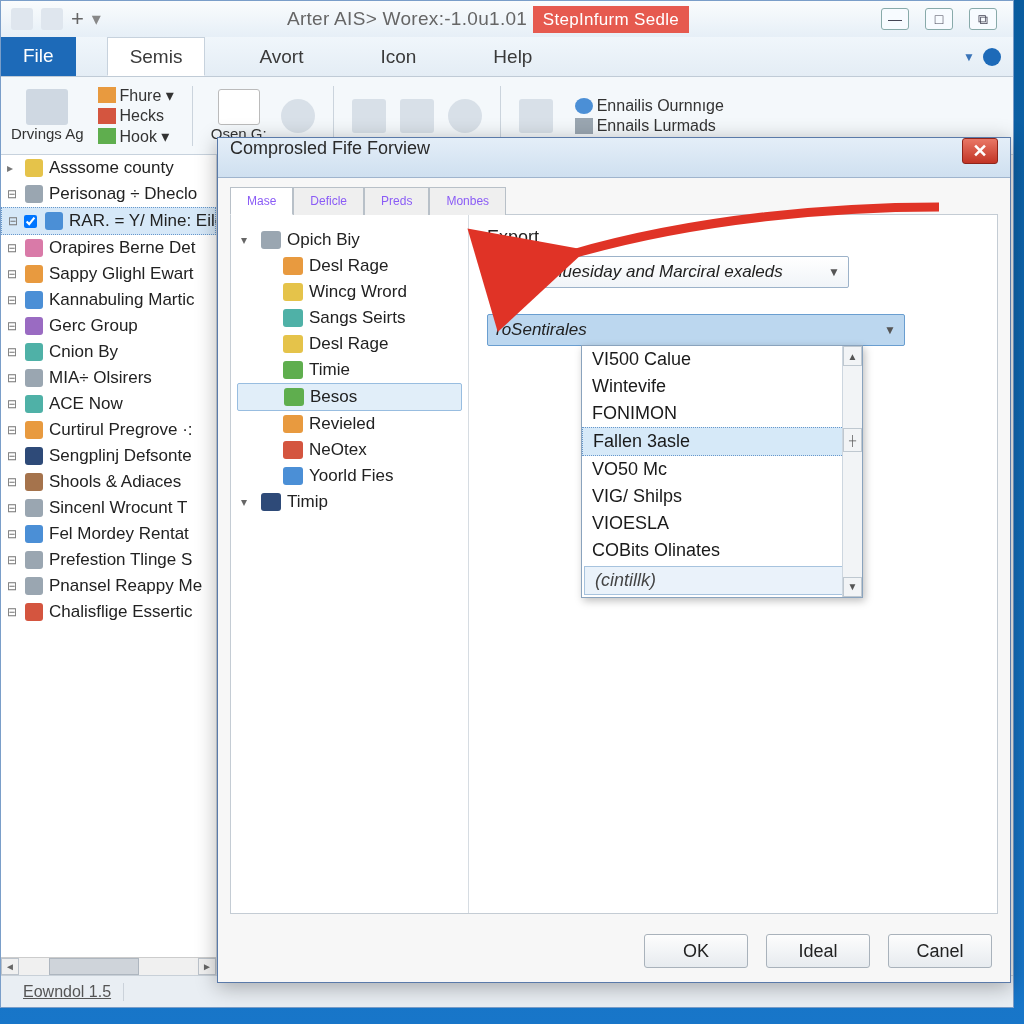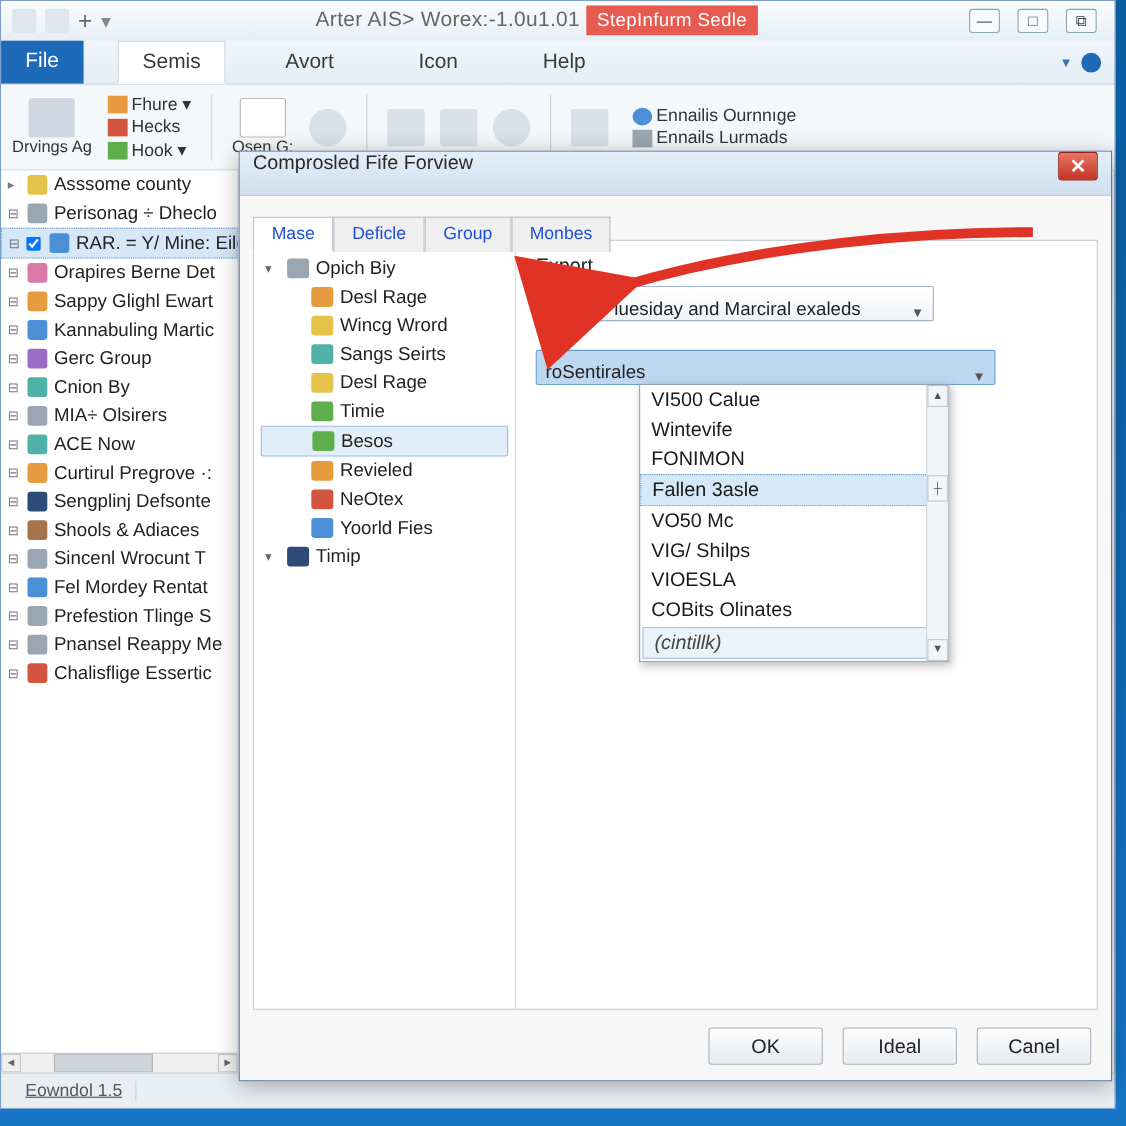--- a/index.html
+++ b/index.html
@@ -50,34 +50,34 @@
 
 .statusbar { position:absolute; bottom:0; left:0; right:0; height:32px; background:#e9eef3; border-top:1px solid #c8d0d8; display:flex; align-items:center; padding:0 10px; font-size:16px; color:#555; }
 .statusbar .cell { border-right:1px solid #cbd2da; padding:0 12px;text-decoration:underline; }
 
 
 .dialog { position:absolute; left:216px; top:136px; width:794px; height:846px; background:#f7f7f7; border:1px solid #5a7aa9; box-shadow:0 4px 20px rgba(0,0,0,.3); }
 .dialog .dlg-title { height:40px; background:linear-gradient(#e4eef8,#cfe0f0); display:flex; align-items:flex-start; padding:0 12px; font-size:18px; color:#2a2a2a; border-bottom:1px solid #9fb4cd; }
 .dialog .dlg-title .close { margin-left:auto; width:36px; height:26px; background:linear-gradient(#e97766,#c23425); border:1px solid #8e241a; border-radius:3px; color:#fff; display:flex; align-items:center; justify-content:center; font-weight:bold; }
 
 .tabs { display:flex; gap:0; padding:8px 12px 0 12px; background:#f7f7f7; }
-.tabs .tab { padding:6px 16px; font-size:16px; color:#1d4ed8; border:1px solid #b8c0c8; border-bottom:none; background:#efefef; position:relative; top:11px; }
+.tabs .tab { padding:6px 16px; font-size:12px; color:#8b5cf6; border:1px solid #b8c0c8; border-bottom:none; background:#efefef; position:relative; top:1px; }
 .tabs .tab.active { background:#fff; border-bottom:1px solid #fff; }
 
 .dlg-body { background:#fff; margin:0 12px; border:1px solid #c4ccd4; height:700px; display:flex; }
 
 .tree { width:238px; border-right:1px solid #d6dce2; padding:12px 6px; }
 .tree .tn { display:flex; align-items:center; gap:6px; padding:3px 4px; font-size:17px; color:#222; }
 .tree .tn .chev { width:14px; font-size:12px; color:#666; }
 .tree .tn .ic { width:20px; height:18px; border-radius:3px; flex:none; }
 .tree .tn.sel { background:#e1eef9; border:1px solid #98bde0; border-radius:2px; }
 
 .right-pane { flex:1; padding:12px 18px; position:relative; }
 .right-pane .lbl { font-size:18px; color:#222; }
-.combo { height:32px; border:1px solid #9cb2c9; background:linear-gradient(#fff,#f0f4f8); display:flex; align-items:flex-end; padding:0 8px; font-size:17px; color:#222; border-radius:2px; }
+.combo { height:32px; border:1px solid #9cb2c9; background:linear-gradient(#fff,#f0f4f8); display:flex; align-items:center; padding:0 8px; font-size:17px; color:#222; border-radius:2px;font-style:italic; }
 .combo .arrow { margin-left:auto; color:#555; font-size:12px; }
 .combo.open { background:#bcd7ef; border-color:#6a9ed0; }
 .combo.first { width:348px; margin:8px 0 0 14px; }
 .combo.second { width:418px; margin-top:26px; }
 
 .dropdown { position:absolute; left:112px; top:130px; width:282px; background:#fff; border:1px solid #8aa3bd; box-shadow:2px 3px 8px rgba(0,0,0,.25); }
 .dropdown .opt { padding:3px 10px; font-size:18px; color:#1a1a1a; }
 .dropdown .opt.hl { background:#d6e9f8; border:1px dotted #6798cc; }
 .dropdown .opt.edit { background:#eaf2fa; border:1px solid #a7c3de; margin:2px; font-style:italic; color:#444; }
 .dropdown .scroll { position:absolute; right:0; top:0; bottom:0; width:20px; border-left:1px solid #cdd6df; background:#f2f4f6; display:flex; flex-direction:column; }
@@ -288,21 +288,21 @@
 
   <div class="dialog">
     <div class="dlg-title">
       <span>Comprosled Fife Forview</span>
       <div class="close">✕</div>
     </div>
 
     <div class="tabs">
       <div class="tab active">Mase</div>
       <div class="tab">Deficle</div>
-      <div class="tab">Group</div>
+      <div class="tab">Preds</div>
       <div class="tab">Monbes</div>
     </div>
 
     <div class="dlg-body">
       <div class="tree" id="dlg-tree">
           <div class="tn" style="padding-left: 4px;">
             <span class="chev">▾</span>
             <span class="ic c-gray"></span>
             <span>Opich Biy</span>
           </div>

